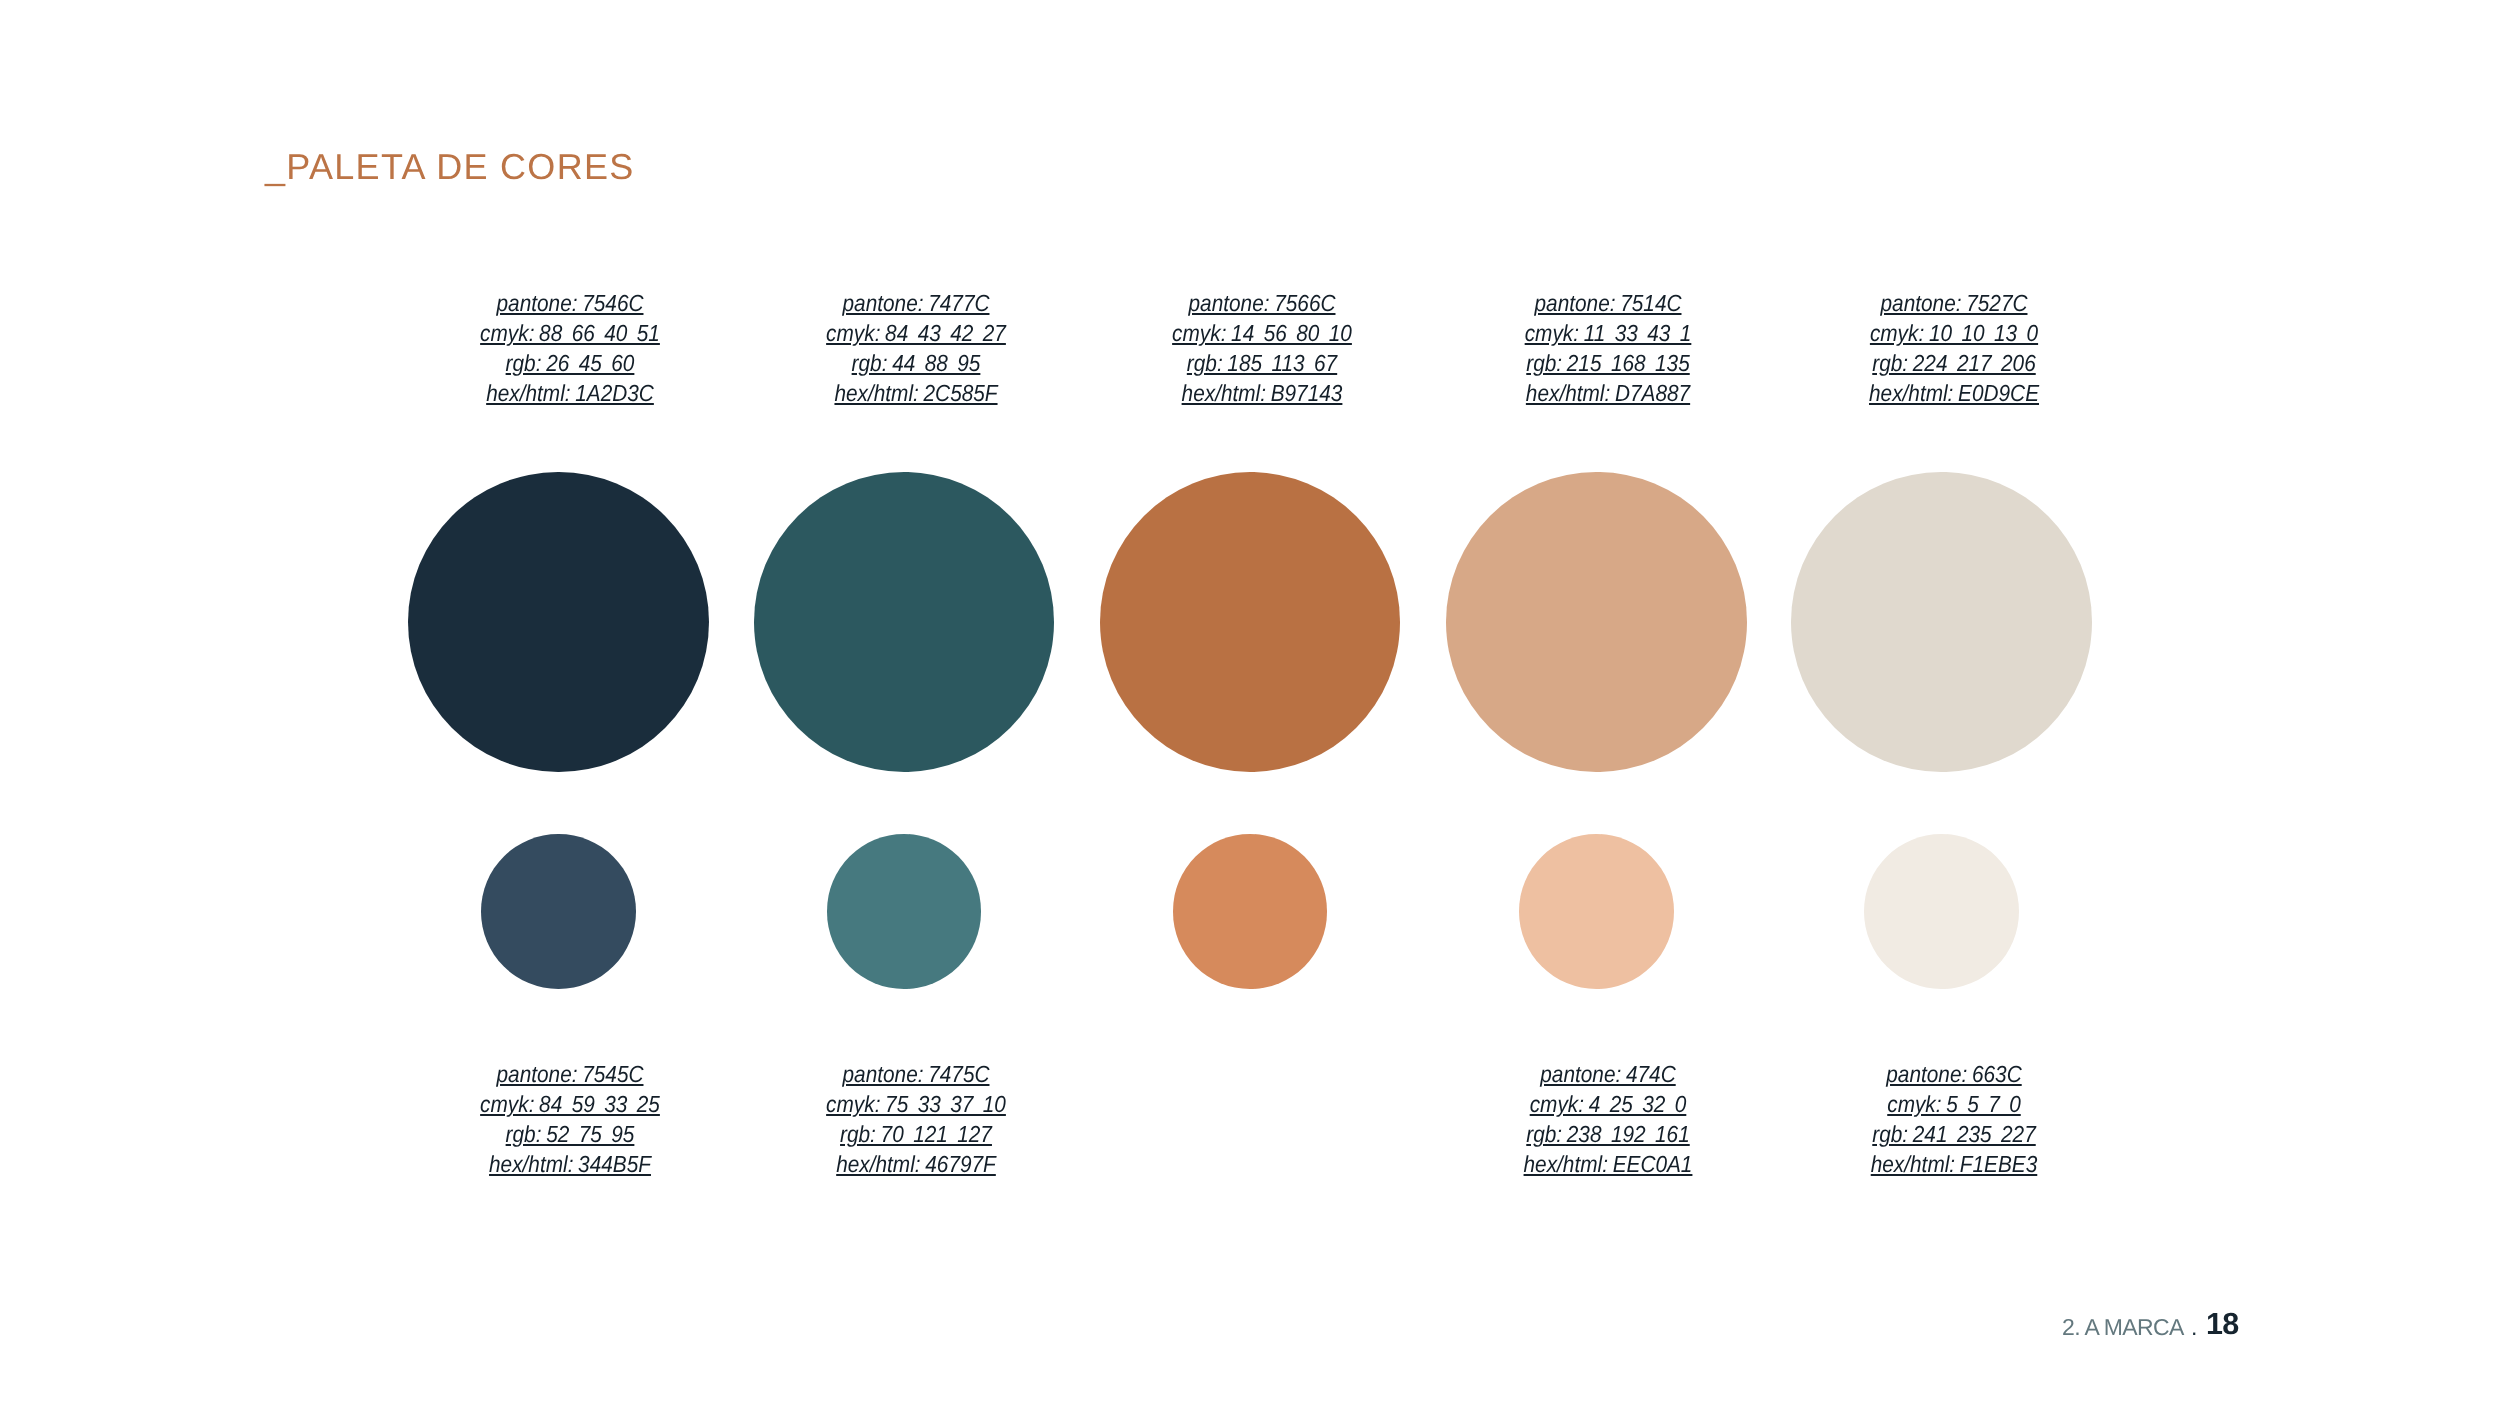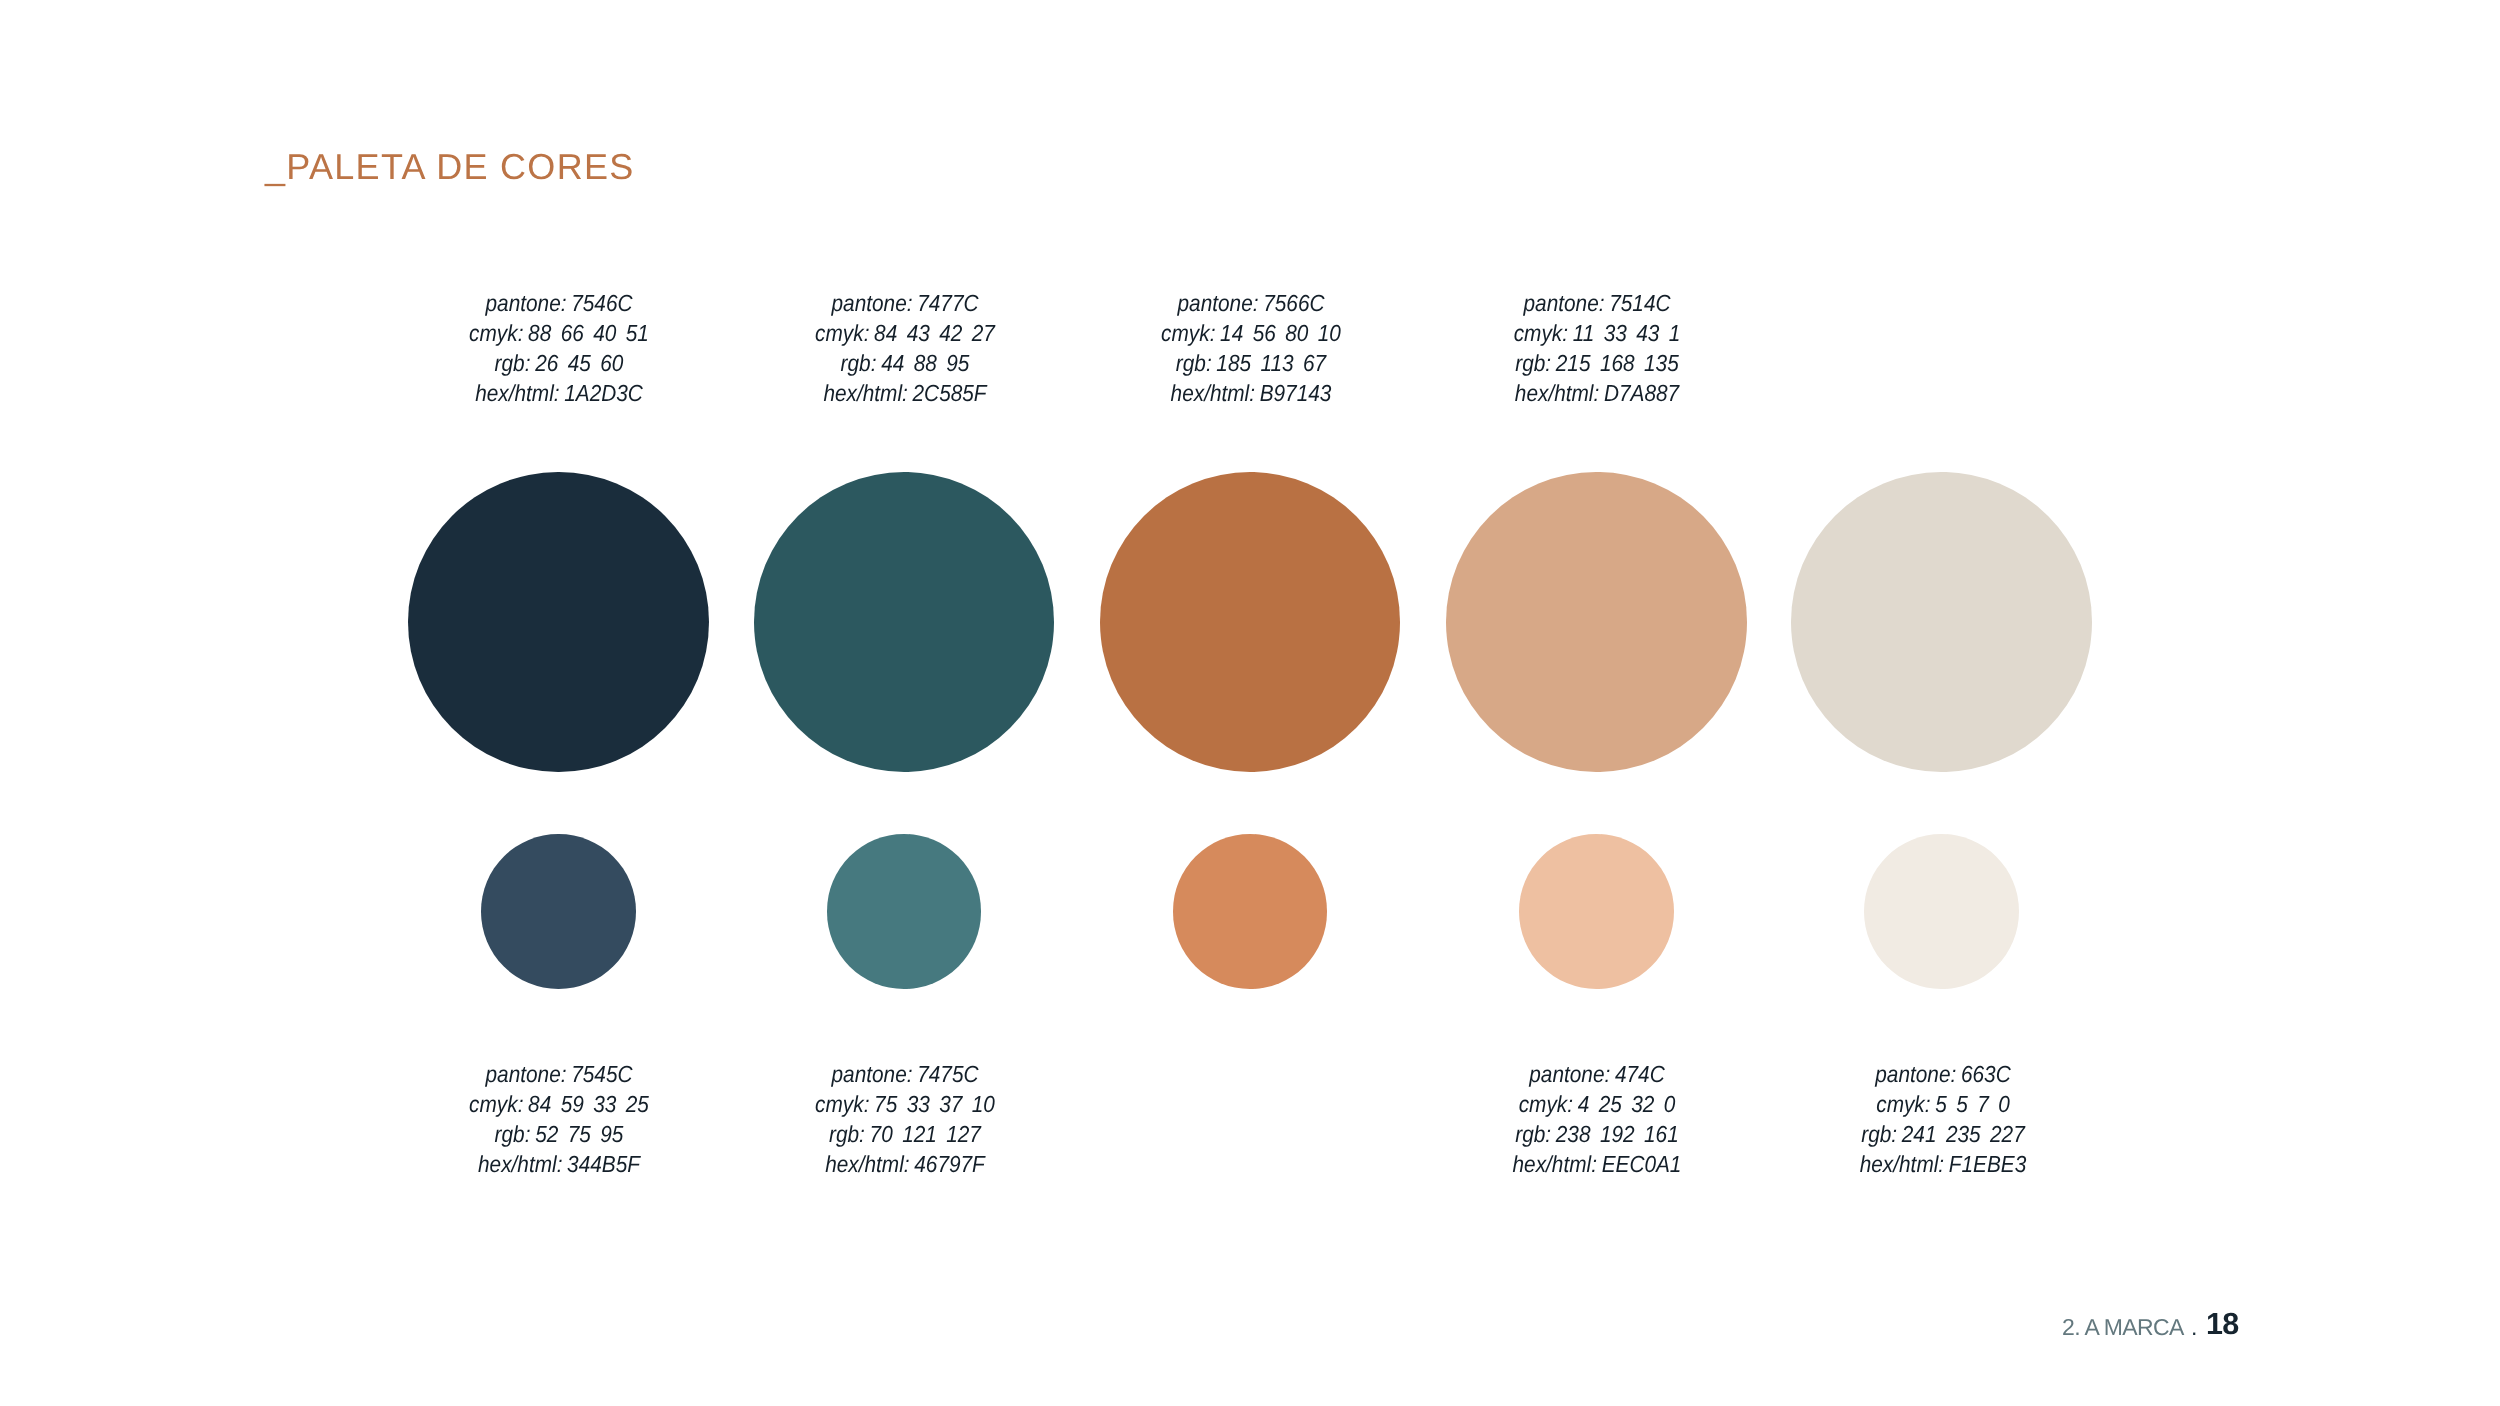--- a/index.html
+++ b/index.html
@@ -21,22 +21,22 @@
   .swatch-column.c1{left:308.4px;}
   .swatch-column.c2{left:654.1px;}
   .swatch-column.c3{left:1000.1px;}
   .swatch-column.c4{left:1346.3px;}
   .swatch-column.c5{left:1691.7px;}
 
   .swatch-circle{position:absolute;border-radius:50%;}
   .swatch-circle.primary{width:300.5px;height:300.5px;left:99.75px;top:471.85px;}
   .swatch-circle.secondary{width:154.6px;height:154.6px;left:172.7px;top:834px;}
 
-  .spec{position:absolute;left:1px;width:500px;text-align:center;
-        font-style:italic;font-size:0;color:#141f29;}
+  .spec{position:absolute;left:12px;width:500px;text-align:center;
+        font-style:italic;font-size:0;color:#141f29;text-decoration:underline;}
   .spec.top{top:288.4px;}
   .spec.bottom{top:1059.3px;}
   .spec > div{font-size:23.2px;line-height:30.0px;white-space:pre;word-spacing:-1.2px;transform:scaleX(0.897) translateZ(0);}
 
   
   #footer{position:absolute;left:2062px;top:1300px;white-space:nowrap;transform:translateZ(0);}
   #footer .sec{position:absolute;left:0;top:14.3px;font-size:23px;letter-spacing:-0.6px;color:#63787e;}
   #footer .dot{position:absolute;left:129px;top:14.3px;font-size:23px;color:#1c2e3a;}
   #footer .pg{position:absolute;left:144px;top:6.7px;font-size:30.5px;font-weight:700;color:#16242f;letter-spacing:-0.8px;}
 </style>
@@ -105,20 +105,26 @@
       <div class="swatch-circle secondary" style="background: rgb(238, 192, 161);"></div>
       <div class="spec bottom">
         <div>pantone: 474C</div>
         <div>cmyk: 4  25  32  0</div>
         <div>rgb: 238  192  161</div>
         <div>hex/html: EEC0A1</div>
       </div>
     </div>
 
     <div class="swatch-column c5">
+      <div class="spec top">
+        <div>pantone: 7527C</div>
+        <div>cmyk: 10  10  13  0</div>
+        <div>rgb: 224  217  206</div>
+        <div>hex/html: E0D9CE</div>
+      </div>
       <div class="swatch-circle primary" style="background: rgb(224, 217, 206);"></div>
       <div class="swatch-circle secondary" style="background: rgb(241, 235, 227);"></div>
       <div class="spec bottom">
         <div>pantone: 663C</div>
         <div>cmyk: 5  5  7  0</div>
         <div>rgb: 241  235  227</div>
         <div>hex/html: F1EBE3</div>
       </div>
     </div>
 

